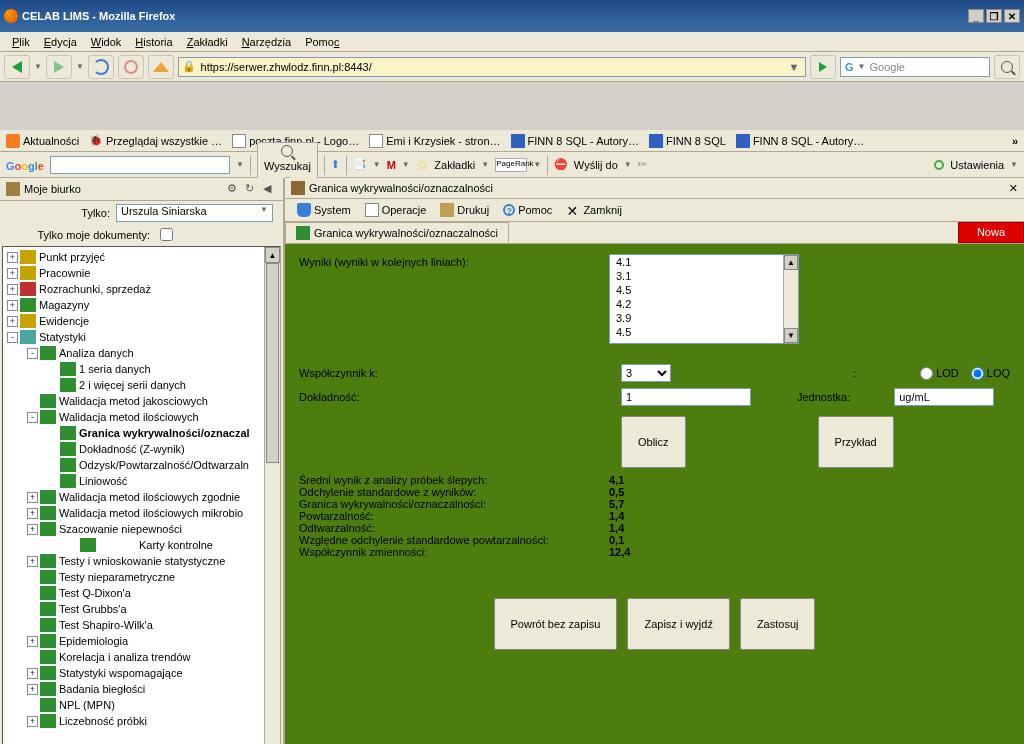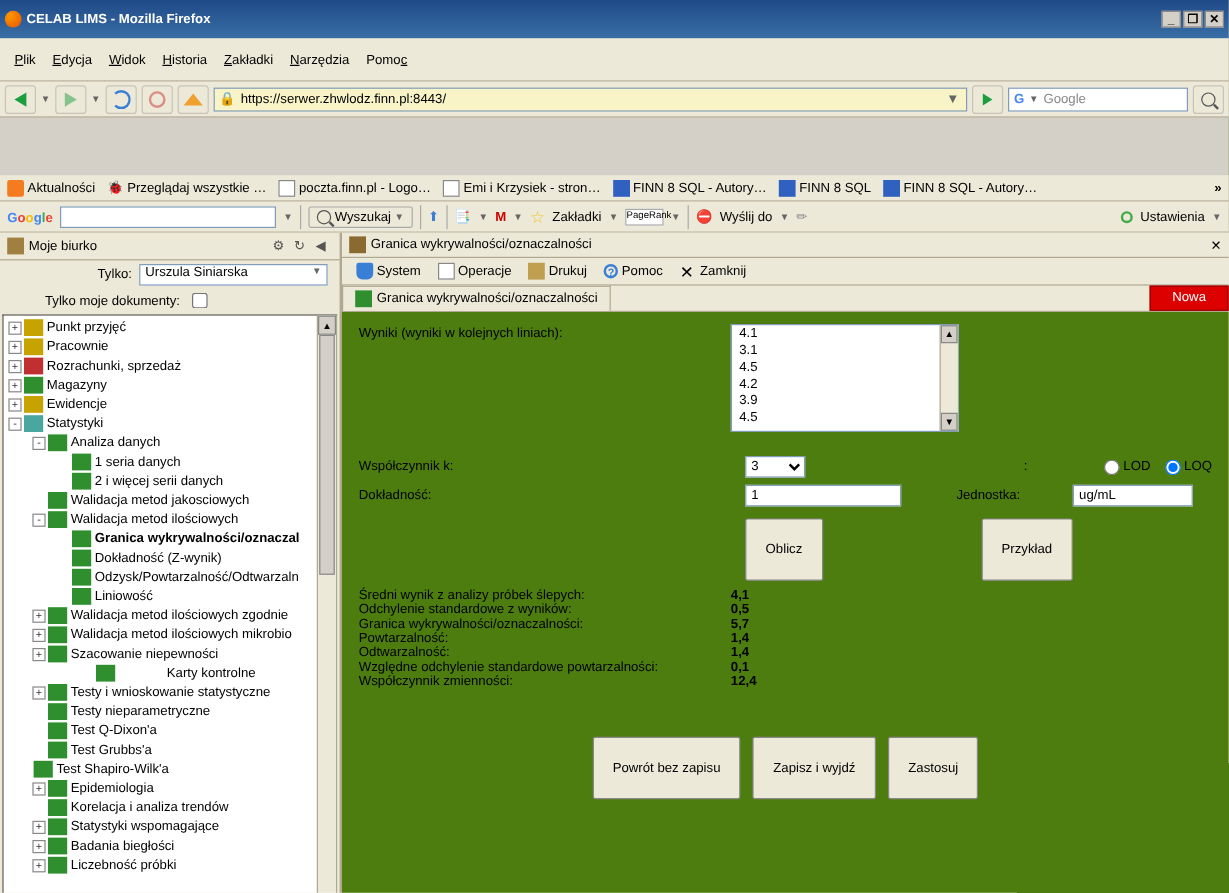--- a/index.html
+++ b/index.html
@@ -3,21 +3,21 @@
 <meta charset="utf-8">
 <style>
 * { box-sizing: border-box; margin: 0; padding: 0; font-family: "Segoe UI", Tahoma, Arial, sans-serif; font-size: 11px; }
 body { background: #d4d0c8; width: 1024px; height: 744px; overflow: hidden; }
 
 .titlebar { background: linear-gradient(#1f4a87,#3a6ea5); color: #fff; height: 32px; display: flex; align-items: center; padding: 0 4px; font-weight: bold; }
 .titlebar .spacer { flex: 1; }
 .titlebar .winbtn { width: 16px; height: 14px; background: #d4d0c8; border: 1px solid #888; margin-left: 2px; display: flex; align-items: center; justify-content: center; font-size: 10px; color: #000; }
 .titlebar .ff-icon { width: 14px; height: 14px; margin-right: 4px; background: radial-gradient(circle at 30% 30%,#ff9800,#e65100); border-radius: 50%; }
 
-.menubar { background: #ece9d8; height: 36px; display: flex; align-items: center; padding: 0 6px; gap: 2px; border-bottom: 1px solid #b0a890; }
+.menubar { background: #ece9d8; height: 20px; display: flex; align-items: center; padding: 0 6px; gap: 2px; border-bottom: 1px solid #b0a890; }
 .menubar .m-item { padding: 2px 6px; }
 .menubar .m-item u { text-decoration: underline; }
 
 .navbar { background: #ece9d8; height: 30px; display: flex; align-items: center; padding: 0 4px; gap: 4px; border-bottom: 1px solid #b0a890; }
 .nbtn { width: 26px; height: 24px; border: 1px solid #c8c4b8; border-radius: 3px; display: flex; align-items: center; justify-content: center; background: #ece9d8; }
 .arrow { width: 0; height: 0; border-top: 6px solid transparent; border-bottom: 6px solid transparent; }
 .arrow.left { border-right: 10px solid #1b9e3f; }
 .arrow.right { border-left: 10px solid #1b9e3f; opacity: 0.5; }
 .reload { width: 16px; height: 16px; border: 2px solid #3a7fd6; border-left-color: transparent; border-radius: 50%; }
 .stop { width: 14px; height: 14px; border: 2px solid #c33; border-radius: 50%; position: relative; opacity: 0.5; }
@@ -33,21 +33,21 @@
 .bookmarksbar { background: #ece9d8; height: 22px; display: flex; align-items: center; padding: 0 6px; gap: 10px; border-bottom: 1px solid #b0a890; overflow: hidden; margin-top: 48px; }
 .bookmarksbar .bm { display: flex; align-items: center; gap: 3px; white-space: nowrap; }
 .rss { width: 14px; height: 14px; background: #f47b20; border-radius: 2px; }
 .pageicon { width: 14px; height: 14px; background: #fff; border: 1px solid #888; }
 .blueicon { width: 14px; height: 14px; background: #3060c0; }
 
 .googlebar { background: #ece9d8; height: 26px; display: flex; align-items: center; padding: 0 6px; gap: 6px; border-bottom: 1px solid #b0a890; }
 .googlelogo { font-weight: bold; font-size: 15px; }
 .googlelogo .c1 { color: #4285f4; } .googlelogo .c2 { color: #ea4335; } .googlelogo .c3 { color: #fbbc05; } .googlelogo .c4 { color: #34a853; }
 .gsearch { width: 180px; background: #fff; border: 1px solid #7f9db9; height: 18px; }
-.gbtn { border: 1px solid #aaa; background: #ece9d8; padding: 2px 6px; border-radius: 2px; display: flex; align-items: center; gap: 3px; }
+.gbtn { border: 1px solid #aaa; background: #ece9d8; padding: 2px 6px; border-radius: 2px; display: flex; align-items: center; gap: 3px; flex-direction: column; }
 .sep { width: 1px; height: 20px; background: #aaa; }
 .star { color: #f4c430; font-size: 14px; }
 .gmail { color: #c00; font-weight: bold; }
 .prk { width: 32px; height: 14px; background: #fff; border: 1px solid #aaa; font-size: 8px; text-align: center; }
 
 .workspace { display: flex; height: 624px; background: #fff; }
 
 .leftpanel { width: 285px; background: #ece9d8; border-right: 2px solid #b0a890; display: flex; flex-direction: column; }
 .lp-header { display: flex; align-items: center; padding: 4px 6px; border-bottom: 1px solid #b0a890; }
 .lp-header .docicon { width: 14px; height: 14px; background: #a08040; margin-right: 4px; }
@@ -369,21 +369,21 @@
           <div class="tree-row" style="padding-left: 24px;">
             <div class="noexp"></div>
             <div class="ticon green"></div>
             <span>Test Q-Dixon'a</span>
           </div>
           <div class="tree-row" style="padding-left: 24px;">
             <div class="noexp"></div>
             <div class="ticon green"></div>
             <span>Test Grubbs'a</span>
           </div>
-          <div class="tree-row" style="padding-left: 12px;">
+          <div class="tree-row" style="padding-left: 24px;">
             <div class="noexp"></div>
             <div class="ticon green"></div>
             <span>Test Shapiro-Wilk'a</span>
           </div>
           <div class="tree-row" style="padding-left: 24px;">
             <div class="exp">+</div>
             <div class="ticon green"></div>
             <span>Epidemiologia</span>
           </div>
           <div class="tree-row" style="padding-left: 24px;">
@@ -393,20 +393,25 @@
           </div>
           <div class="tree-row" style="padding-left: 24px;">
             <div class="exp">+</div>
             <div class="ticon green"></div>
             <span>Statystyki wspomagające</span>
           </div>
           <div class="tree-row" style="padding-left: 24px;">
             <div class="exp">+</div>
             <div class="ticon green"></div>
             <span>Badania biegłości</span>
+          </div>
+          <div class="tree-row" style="padding-left: 24px;">
+            <div class="noexp"></div>
+            <div class="ticon green"></div>
+            <span>NPL (MPN)</span>
           </div>
           <div class="tree-row" style="padding-left: 24px;">
             <div class="exp">+</div>
             <div class="ticon green"></div>
             <span>Liczebność próbki</span>
           </div>
         </div>
       <div class="vsb">
         <div class="sbbtn top">▲</div>
         <div class="thumb"></div>

